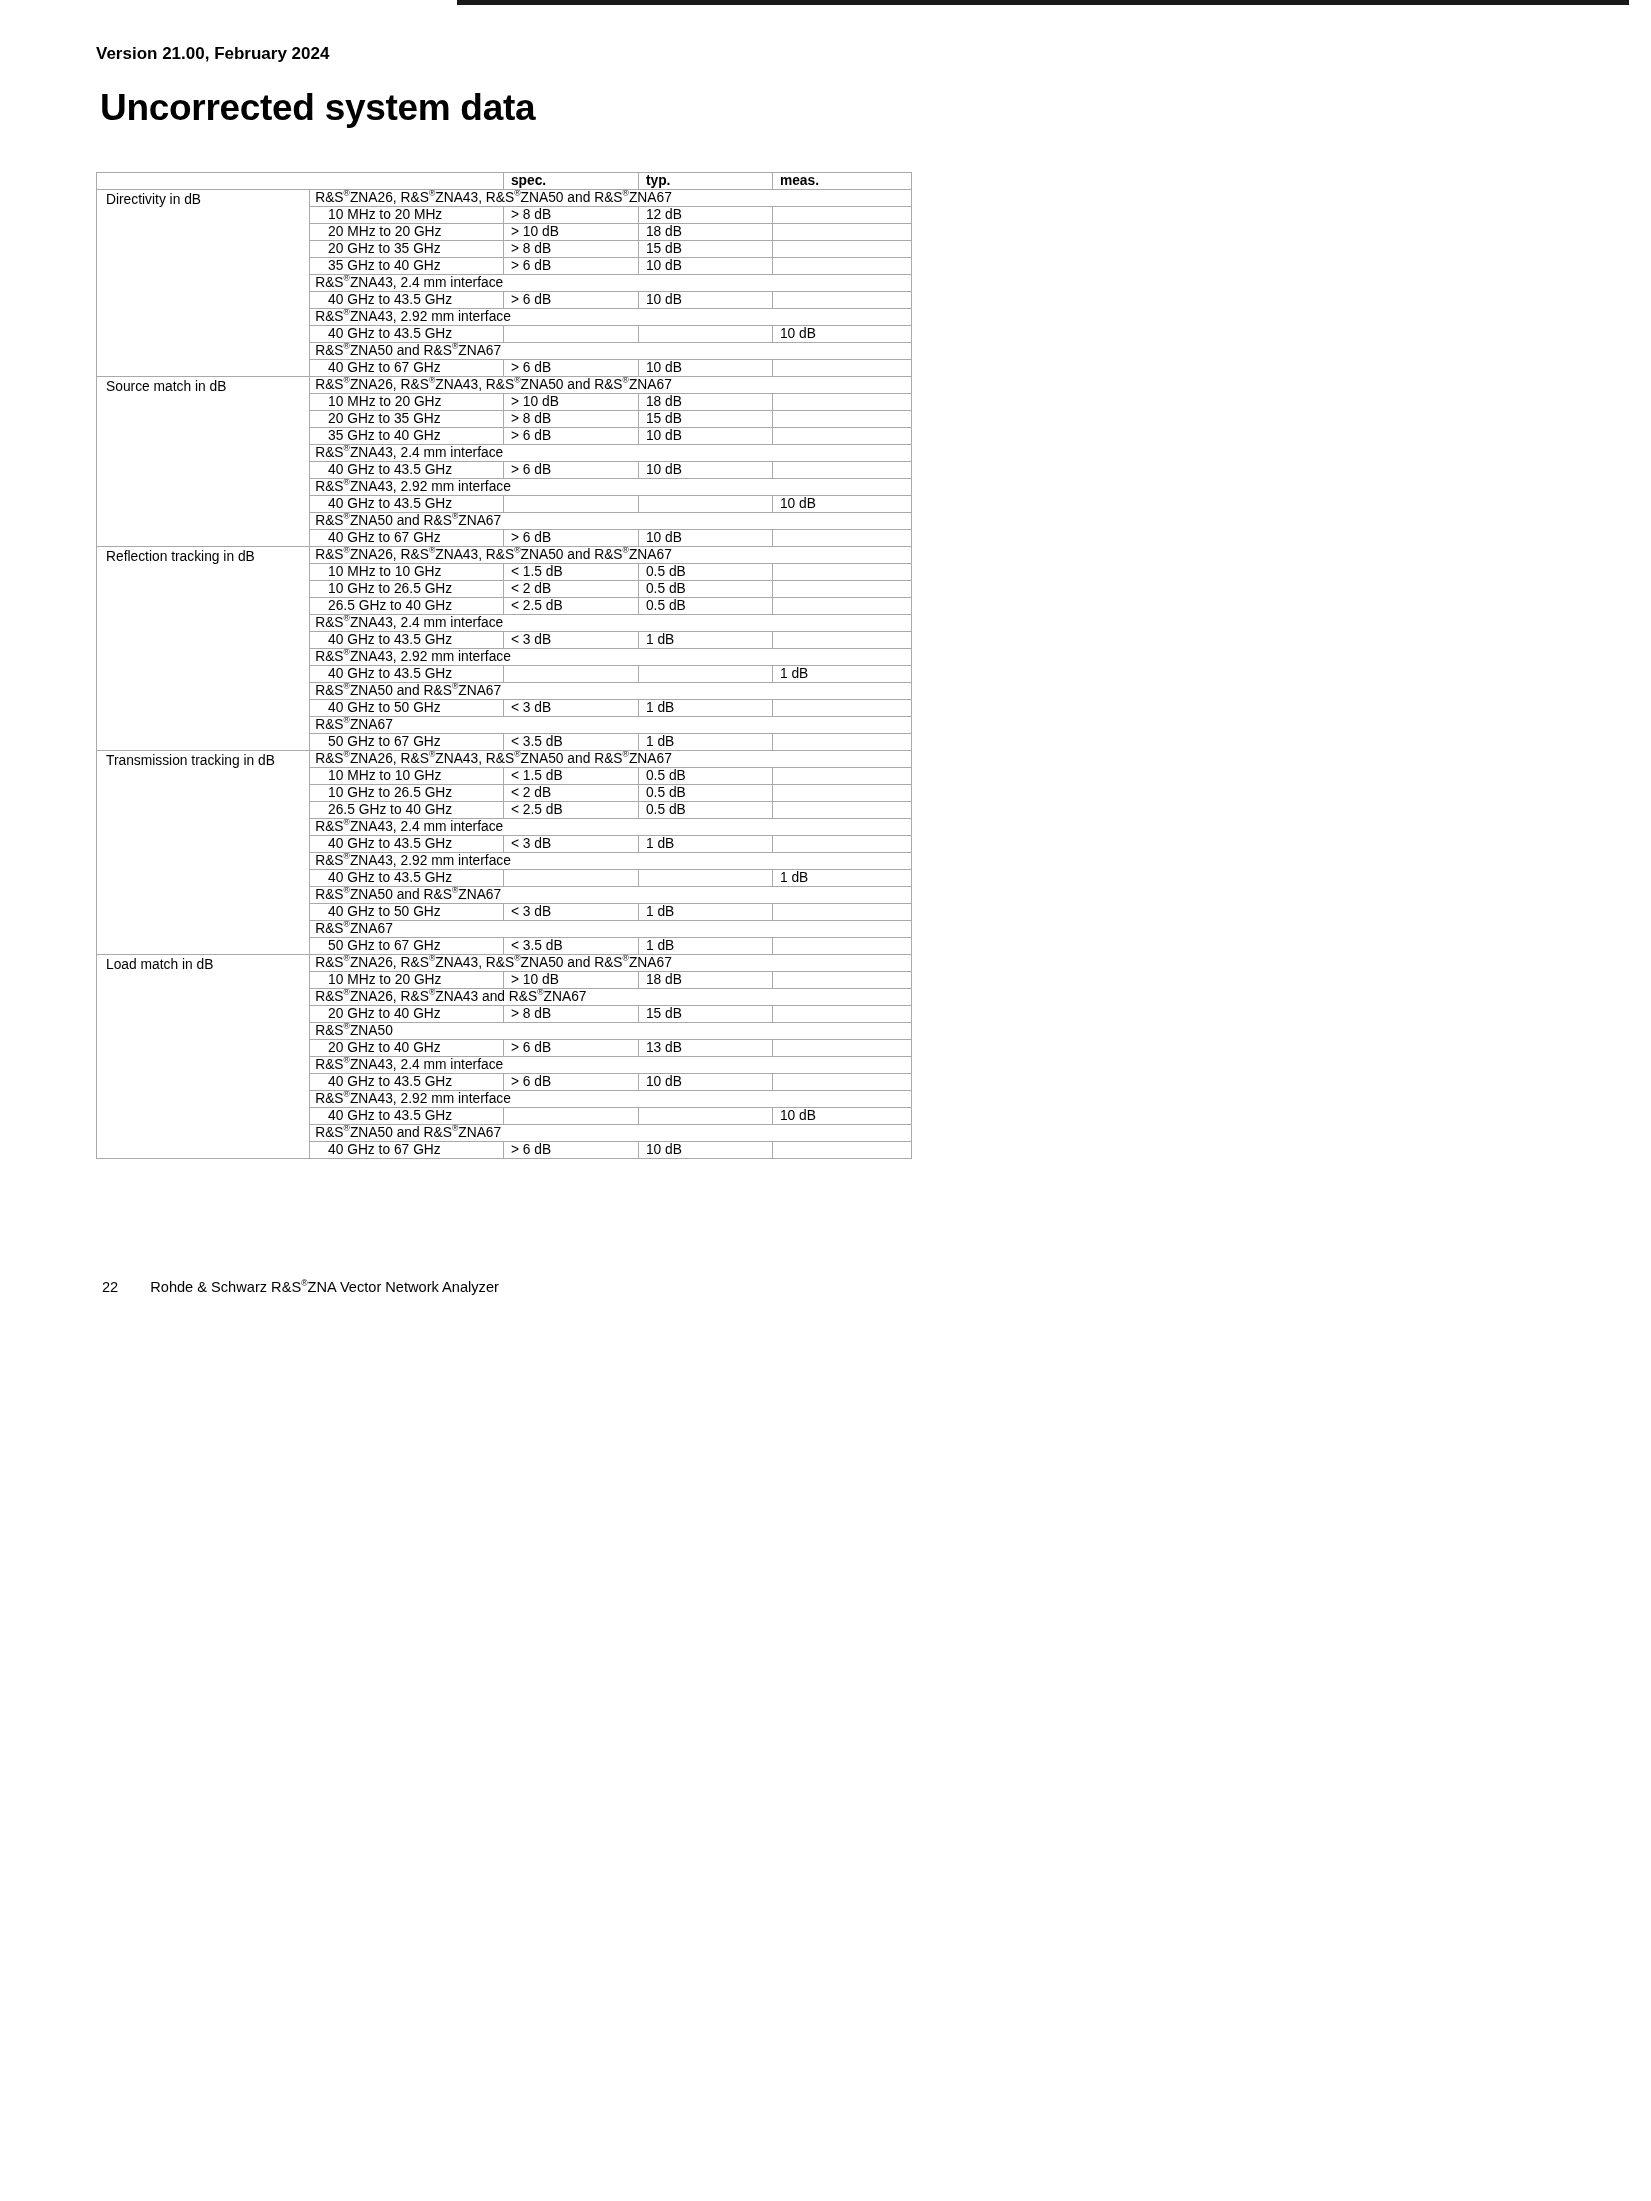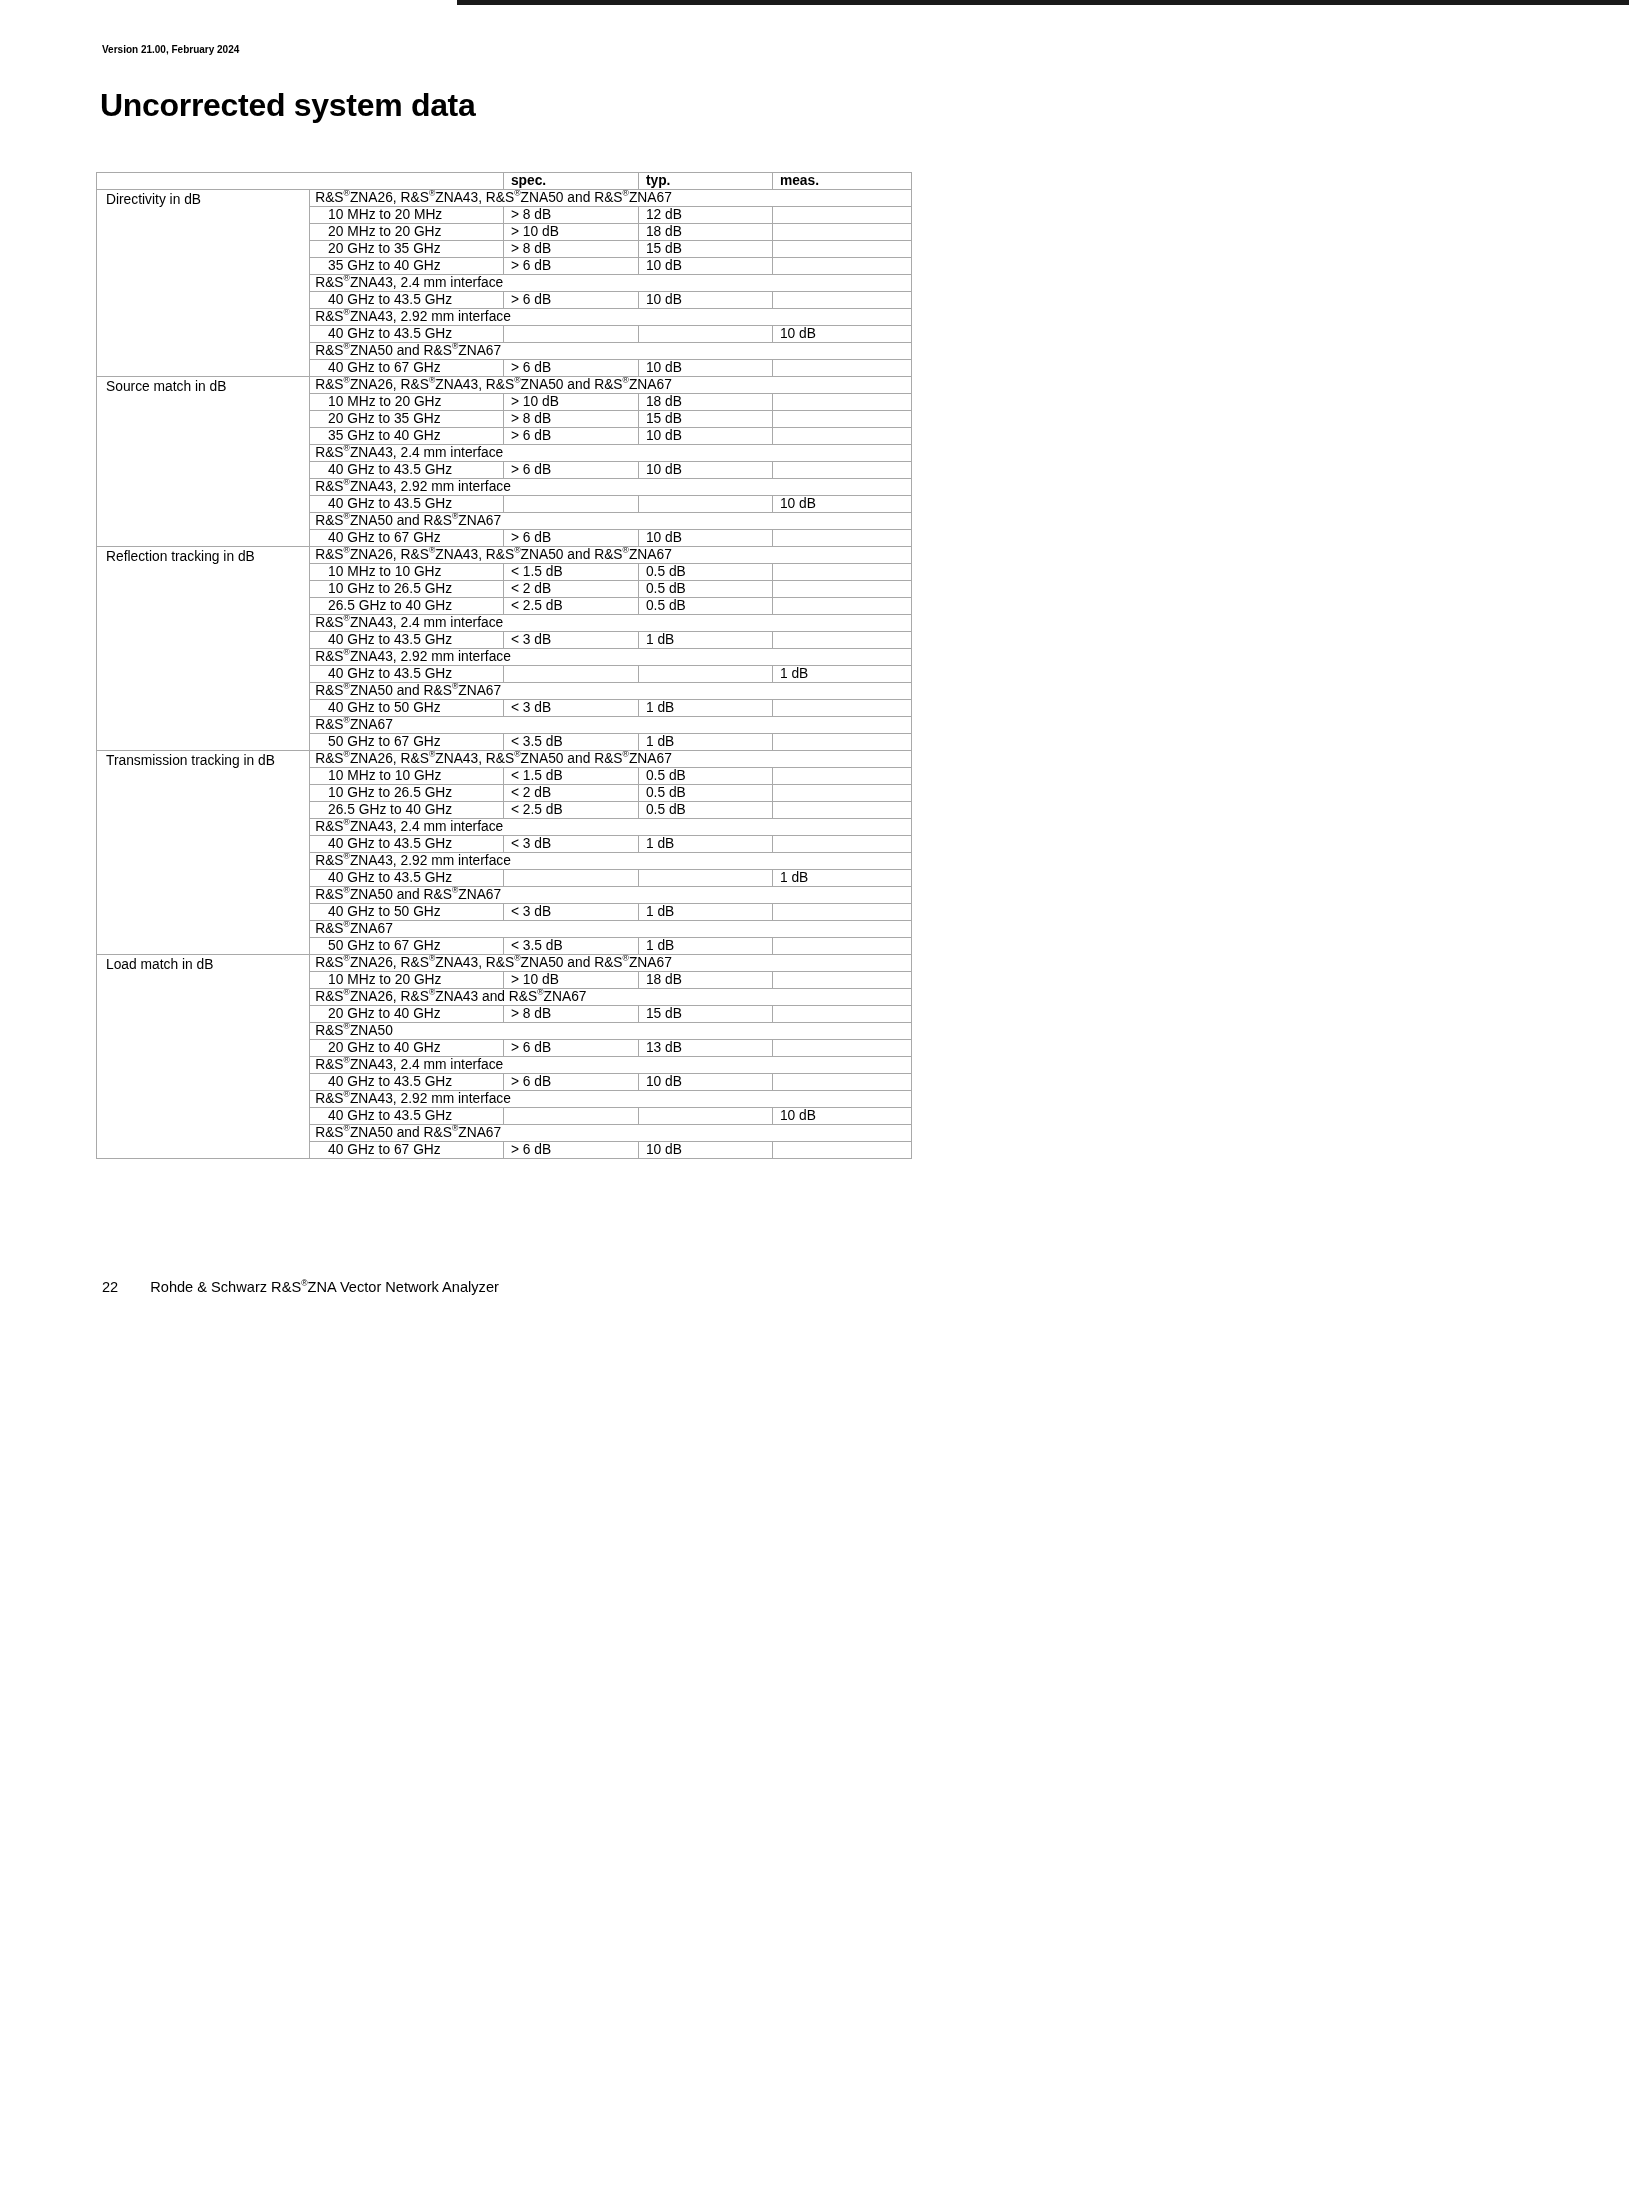--- a/index.html
+++ b/index.html
@@ -10,26 +10,26 @@
     background:#ffffff;
     font-family:"Liberation Sans", sans-serif;
     color:#000;
     overflow:hidden;
   }
   .topbar {
     position:absolute; top:0; left:457px; width:1172px; height:5.2px;
     background:#1a1a1a;
   }
   .version {
-    position:absolute; top:44px; left:102px;
-    font-size:10px; font-weight:bold;
+    position:absolute; top:44px; left:96px;
+    font-size:17px; font-weight:bold;
   }
   .title {
     position:absolute; top:87px; left:100px;
-    font-size:32px; font-weight:bold; letter-spacing:-0.3px;
+    font-size:37px; font-weight:bold; letter-spacing:-0.3px;
   }
   .intro {
     position:absolute; top:127px; left:102px; width:779px;
     font-size:14.6px; line-height:20px;
   }
   table.spec-table {
     position:absolute; top:172px; left:96px; width:815px;
     border-collapse:collapse; table-layout:fixed;
   }
   .spec-table td, .spec-table th {

